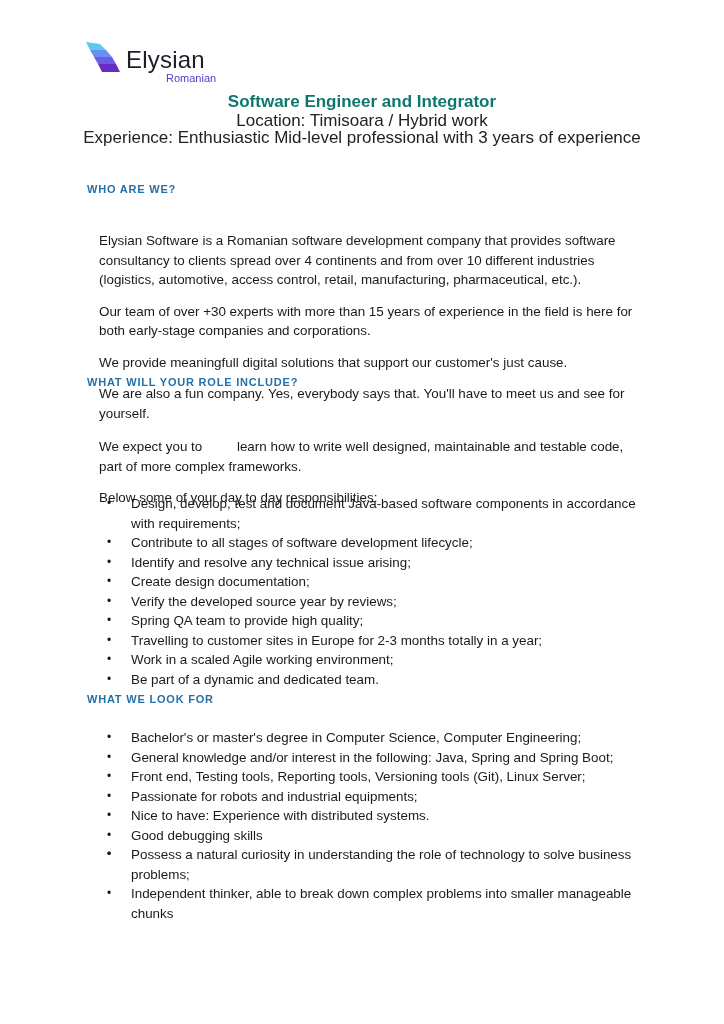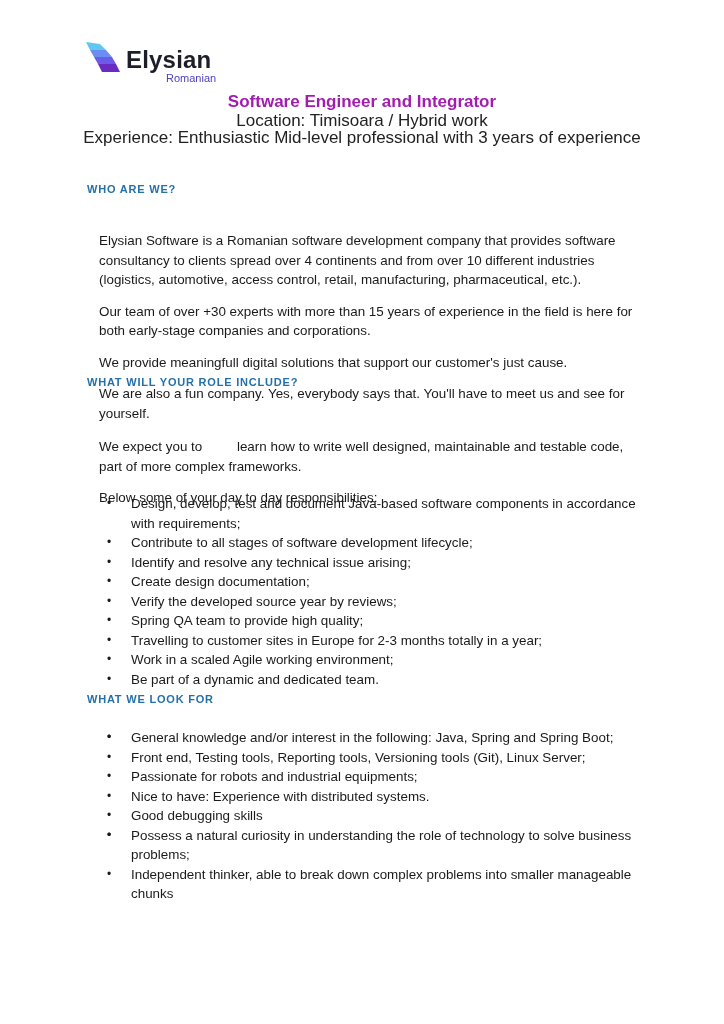--- a/index.html
+++ b/index.html
@@ -2,24 +2,24 @@
 <html><head>
   <meta charset="utf-8">
   <style>
     html, body { margin: 0; padding: 0; background: #ffffff; }
     body {
       width: 724px; height: 1024px; position: relative; overflow: hidden;
       font-family: "Liberation Sans", sans-serif; color: #1a1a1a;
     }
     .logo { position: absolute; left: 86px; top: 40px; width: 130px; height: 44px; }
     .logo-mark { position: absolute; left: 0; top: 0; width: 38px; height: 36px; }
-    .logo-name { position: absolute; left: 40px; top: 6px; font-size: 24px; font-weight: bold; color: #1e1e2a; letter-spacing: 0.2px; }
+    .logo-name { position: absolute; left: 40px; top: 6px; font-size: 24px; font-weight: normal; color: #1e1e2a; letter-spacing: 0.2px; }
     .logo-sub { position: absolute; left: 80px; top: 32px; font-size: 11px; color: #4b3fc8; }
     .header { position: absolute; left: 0; width: 724px; top: 91px; text-align: center; }
-    .title { font-size: 17px; font-weight: bold; color: #a21caf; line-height: 21px; }
+    .title { font-size: 17px; font-weight: bold; color: #0f766e; line-height: 21px; }
     .subline { font-size: 17px; line-height: 17px; color: #222; }
     .section-title {
       position: absolute; left: 87px; font-size: 11px; font-weight: bold;
       color: #2470a9; letter-spacing: 0.8px;
     }
     .para { position: absolute; left: 87px; width: 560px; font-size: 13.4px; line-height: 19.5px; color: #1a1a1a; }
     .para p { margin: 12px; }
     .list { position: absolute; left: 87px; width: 560px; margin: 0; padding: 0; list-style: none; font-size: 13.4px; line-height: 19.5px; }
     .list li { position: relative; padding-left: 44px; }
     .list li .bullet { position: absolute; left: 20px; top: 0; font-size: 12px; }
@@ -67,21 +67,21 @@
   <li><span class="bullet">•</span><span>Verify the developed source year by reviews;</span></li>
   <li><span class="bullet">•</span><span>Spring QA team to provide high quality;</span></li>
   <li><span class="bullet">•</span><span>Travelling to customer sites in Europe for 2-3 months totally  in  a year;</span></li>
   <li><span class="bullet">•</span><span>Work in a scaled Agile working environment;</span></li>
   <li><span class="bullet">•</span><span>Be part of a dynamic and dedicated team.</span></li>
 </ul>
 
 <div class="section-title" style="top:693px;">WHAT WE LOOK FOR</div>
 
 <ul class="list" style="top:728px;">
-  <li><span class="bullet">•</span></li>
+  <li><span class="bullet">•</span><span>Bachelor's or master's degree in Computer Science, Computer Engineering;</span></li>
   <li><span class="bullet">•</span><span>General knowledge and/or interest in the following: Java, Spring and Spring Boot;</span></li>
   <li><span class="bullet">•</span><span>Front end, Testing tools, Reporting tools, Versioning tools (Git), Linux Server;</span></li>
   <li><span class="bullet">•</span><span>Passionate for robots and industrial equipments;</span></li>
   <li><span class="bullet">•</span><span>Nice to have: Experience with distributed systems.</span></li>
   <li><span class="bullet">•</span><span>Good debugging skills</span></li>
   <li><span class="bullet">•</span></li>
   <li><span class="bullet">•</span><span>Possess a natural curiosity in understanding the role of technology to solve business problems;</span></li>
   <li><span class="bullet">•</span><span>Independent thinker, able to break down complex problems into smaller manageable chunks</span></li>
 </ul>
 

